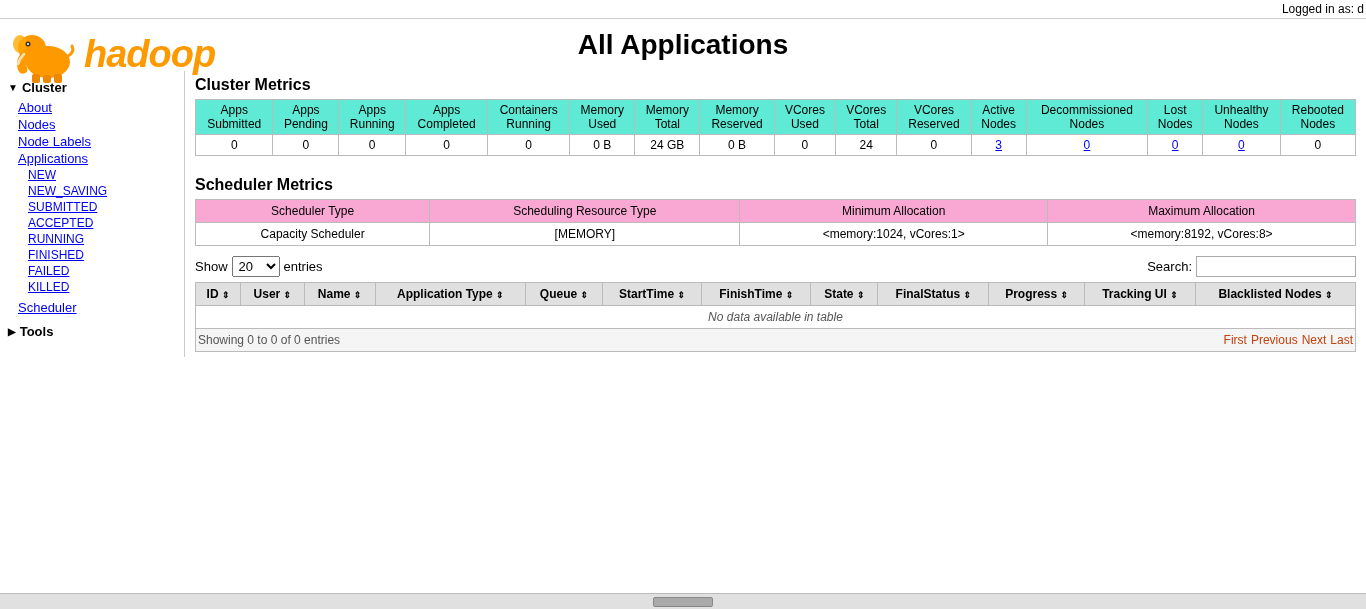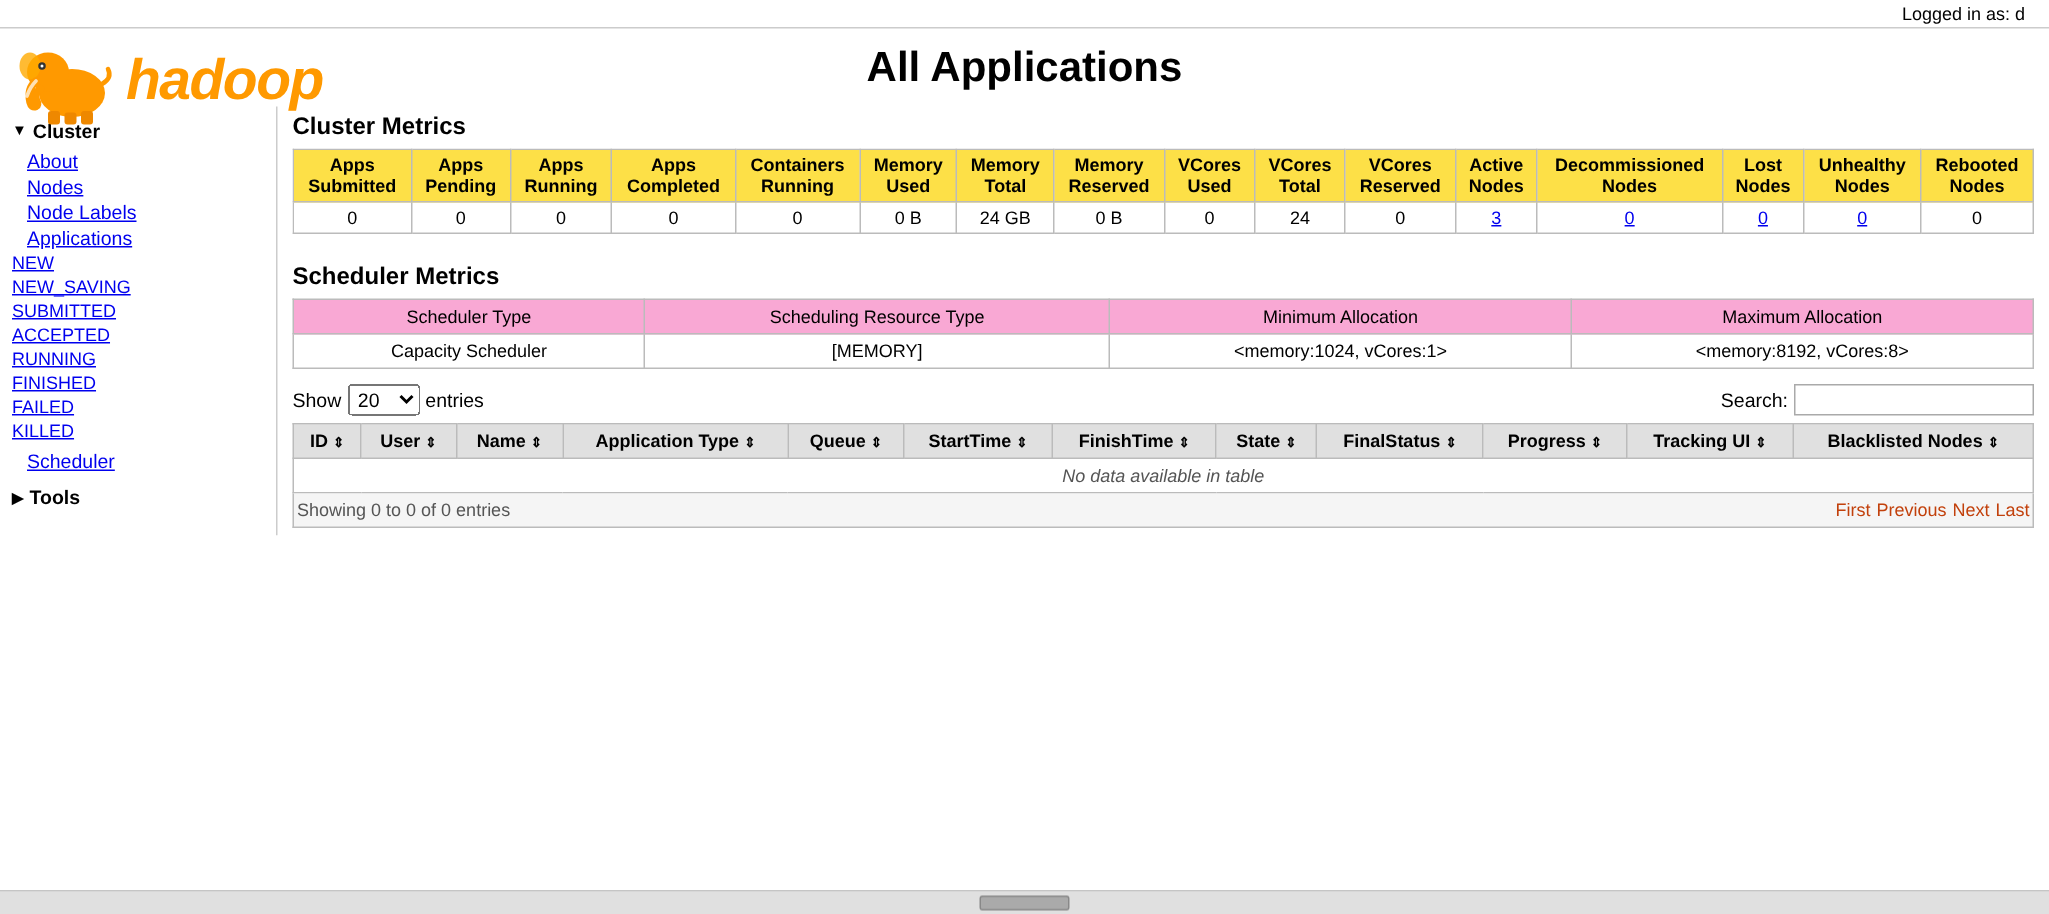--- a/index.html
+++ b/index.html
@@ -1,39 +1,39 @@
 <!DOCTYPE html>
 <html><head>
   <meta charset="utf-8">
   <style>
     * { box-sizing: border-box; margin: 0; padding: 0; }
     body { font-family: Arial, sans-serif; font-size: 13px; background: #fff; color: #000; overflow-x: hidden; }
 
-    #top-bar { text-align: right; padding: 2px 16px; font-size: 12px; background: #fff; border-bottom: 1px solid #ccc; }
+    #top-bar { text-align: right; padding: 2px 2px; font-size: 12px; background: #fff; border-bottom: 1px solid #ccc; }
 
     #header { display: flex; align-items: flex-start; justify-content: center; padding: 10px 0 10px 0; position: relative; }
     #logo-area { position: absolute; left: 10px; top: 5px; display: flex; align-items: center; }
     #page-title { font-size: 28px; font-weight: bold; }
 
     #main-layout { display: flex; }
 
     #sidebar { width: 185px; min-width: 185px; border-right: 1px solid #ccc; padding: 5px 0; background: #fff; }
     .sidebar-section-header { display: flex; align-items: center; padding: 4px 8px; font-weight: bold; cursor: pointer; }
     .sidebar-section-header .arrow { margin-right: 4px; font-size: 10px; }
     .sidebar-links { padding-left: 18px; }
     .sidebar-links a { display: block; color: #00e; padding: 1px 0; font-size: 13px; }
-    .sidebar-sub-links { padding-left: 8px; }
+    .sidebar-sub-links { padding-left: 28px; }
     .sidebar-sub-links a { display: block; color: #00e; text-decoration: underline; padding: 1px 0; font-size: 12px; }
 
     #content { flex: 1; padding: 5px 10px; overflow-x: auto; }
 
     .section-title { font-size: 16px; font-weight: bold; margin-bottom: 5px; }
 
     .metrics-table { border-collapse: collapse; width: 100%; font-size: 12px; margin-bottom: 10px; }
-    .metrics-table th { background: #fde047; border: 1px solid #bbb; padding: 3px 6px; text-align: center; font-weight: bold; white-space: nowrap; }
+    .metrics-table th { background: #5eead4; border: 1px solid #bbb; padding: 3px 6px; text-align: center; font-weight: normal; white-space: nowrap; }
     .metrics-table td { border: 1px solid #bbb; padding: 3px 6px; text-align: center; white-space: nowrap; }
     .metrics-table td a { color: #00e; text-decoration: underline; }
 
     .scheduler-table { border-collapse: collapse; width: 100%; font-size: 12px; margin-bottom: 10px; }
     .scheduler-table th { background: #f9a8d4; border: 1px solid #bbb; padding: 4px 8px; text-align: center; font-weight: normal; }
     .scheduler-table td { border: 1px solid #bbb; padding: 4px 8px; text-align: center; }
 
     .show-entries { display: flex; align-items: center; justify-content: space-between; margin-bottom: 5px; font-size: 13px; }
     .show-entries-left { display: flex; align-items: center; gap: 4px; }
     .show-entries select { font-size: 13px; padding: 1px 2px; }

